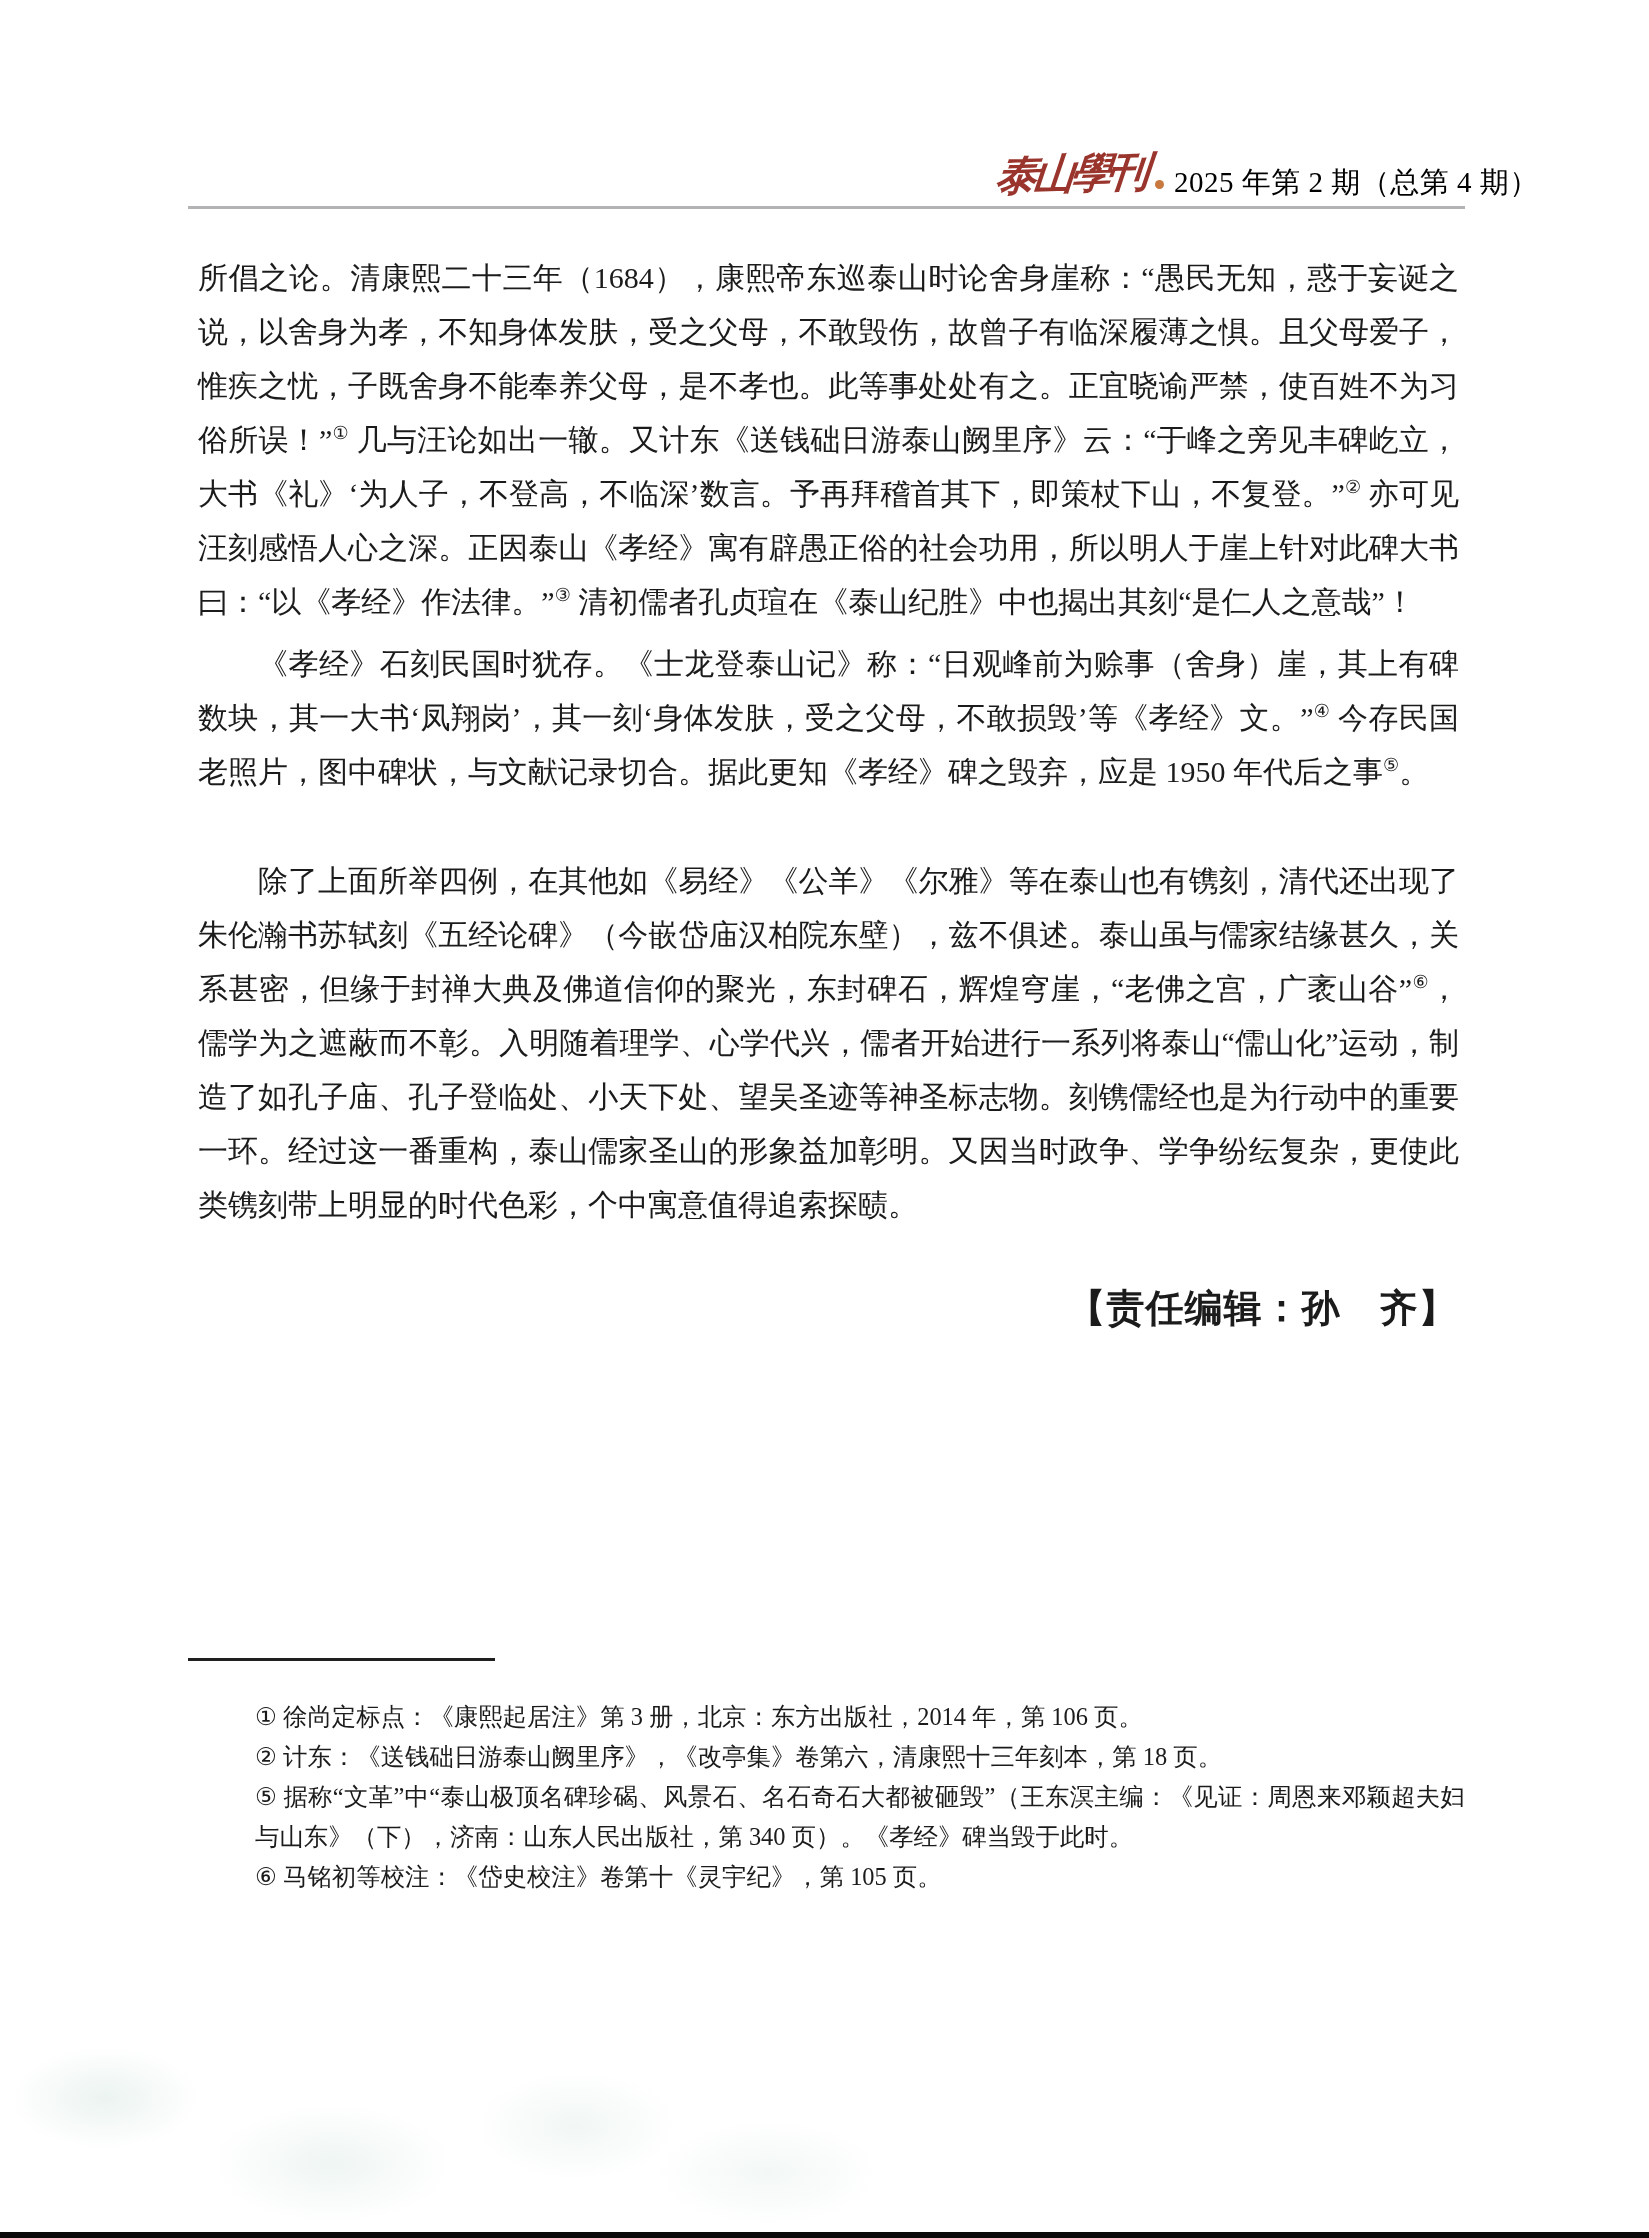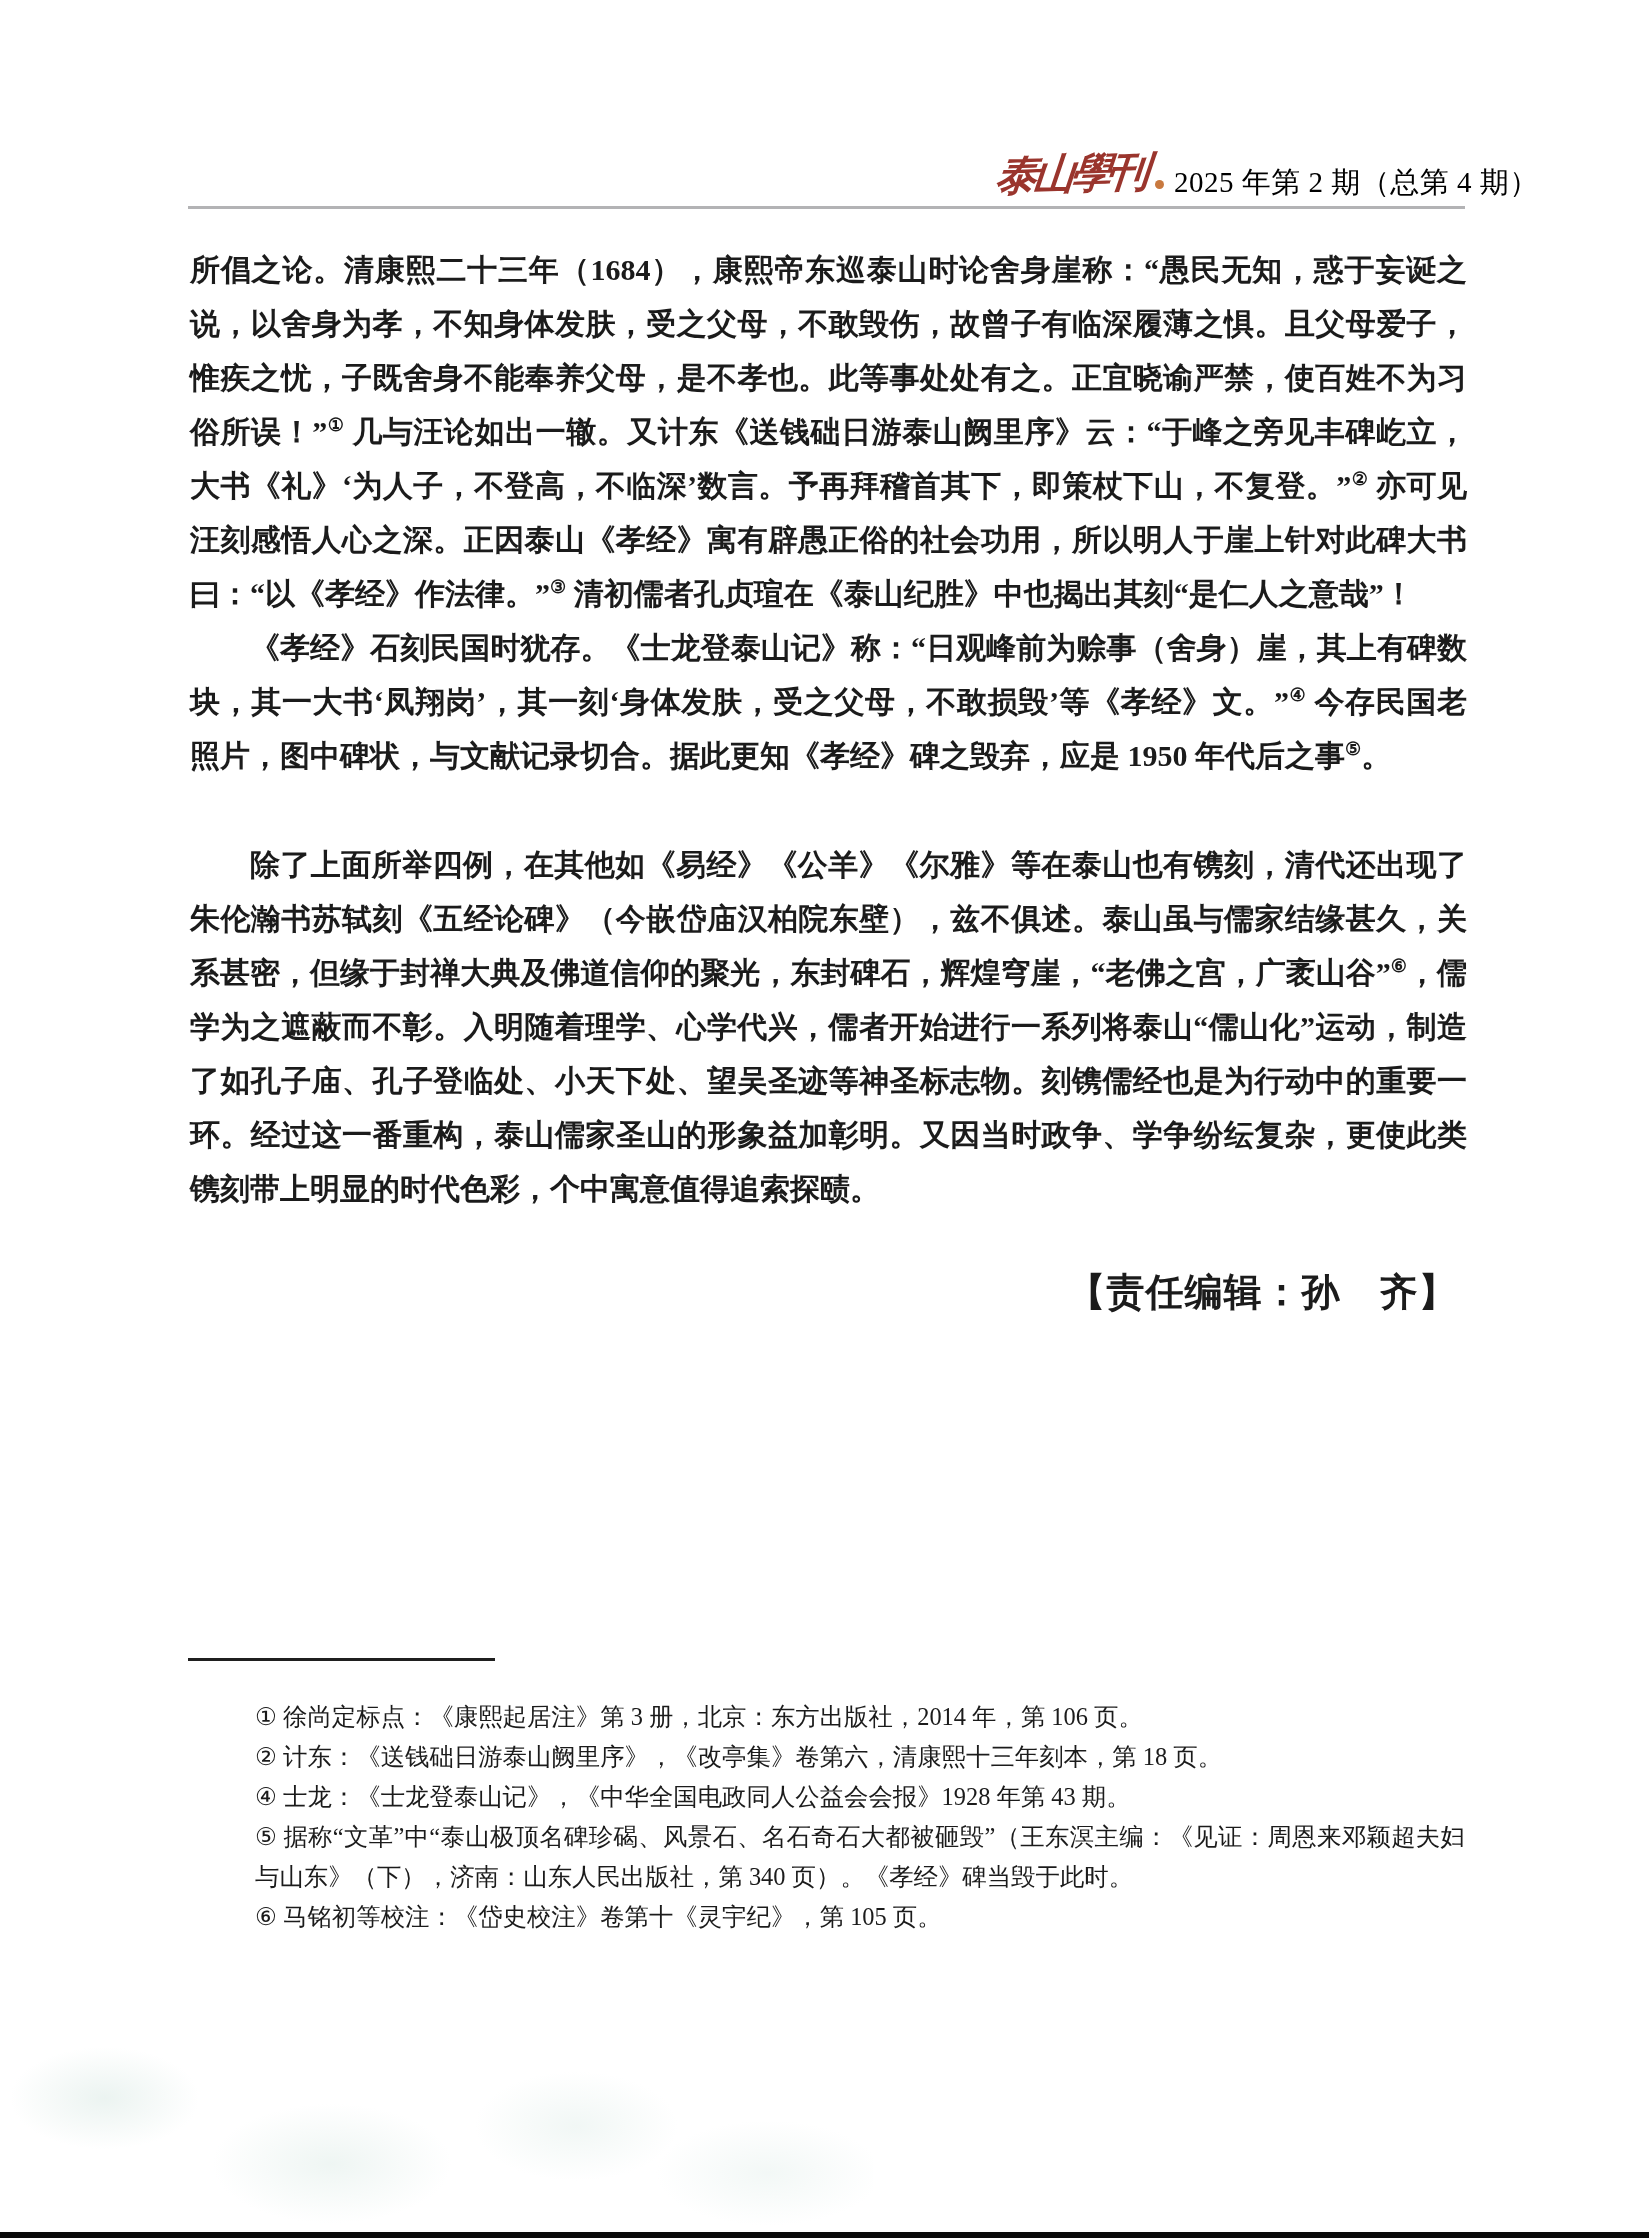--- a/index.html
+++ b/index.html
@@ -34,21 +34,21 @@
   .header-rule{
     position:absolute;left:188px;top:206px;
     width:1277px;height:3.1px;background:#b3b3b5;
   }
   
   .body-text{
     position:absolute;left:190px;top:243px;width:1277px;
     font-size:30px;line-height:54px;
     text-align:justify;
   }
-  .para{margin:0;padding:0;font-weight:bold;}
+  .para{margin:8px;padding:0;}
   .para.indent{text-indent:2em;}
   .para.gap{margin-top:55px;}
   sup.fnref{
     font-size:0.6em;vertical-align:super;line-height:0;
   }
   .editor{
     margin:55px 9.4px 0 0;padding:0;
     text-align:right;font-weight:bold;font-size:38px;line-height:42px;
     letter-spacing:1px;
   }
@@ -98,23 +98,20 @@
   <section class="footnotes">
     <div class="fn-rule"></div>
     <div class="fn-list">
       <div class="fn-item">
         <span class="fn-marker">①</span><span class="fn-text">徐尚定标点：《康熙起居注》第 3 册，北京：东方出版社，2014 年，第 106 页。</span>
       </div>
         <div class="fn-item">
         <span class="fn-marker">②</span><span class="fn-text">计东：《送钱础日游泰山阙里序》，《改亭集》卷第六，清康熙十三年刻本，第 18 页。</span>
       </div>
         <div class="fn-item">
-        <span class="fn-marker">④</span><span class="fn-text">士龙：《士龙登泰山记》，《中华全国电政同人公益会会报》1928 年第 43 期。</span>
-      </div>
-        <div class="fn-item">
         <span class="fn-marker">⑤</span><span class="fn-text">据称“文革”中“泰山极顶名碑珍碣、风景石、名石奇石大都被砸毁”（王东溟主编：《见证：周恩来邓颖超夫妇与山东》（下），济南：山东人民出版社，第 340 页）。《孝经》碑当毁于此时。</span>
       </div>
         <div class="fn-item">
         <span class="fn-marker">⑥</span><span class="fn-text">马铭初等校注：《岱史校注》卷第十《灵宇纪》，第 105 页。</span>
       </div>
     </div>
   </section>
 
   <div class="watermark"></div>
   <div class="bottom-strip"></div>

